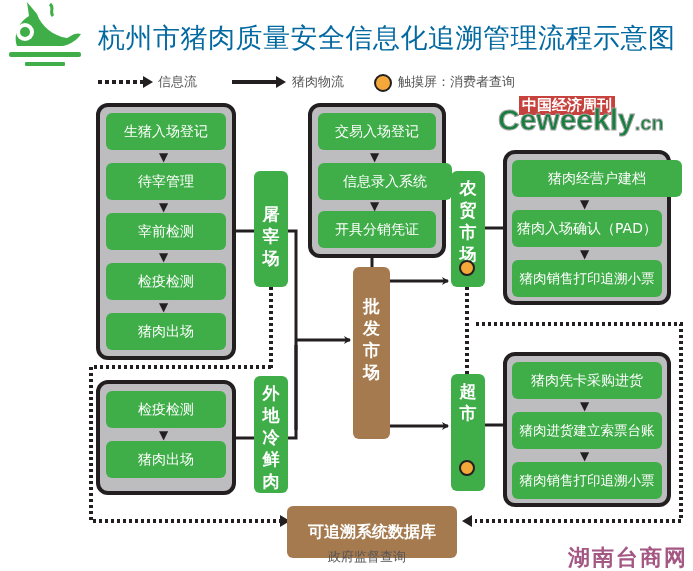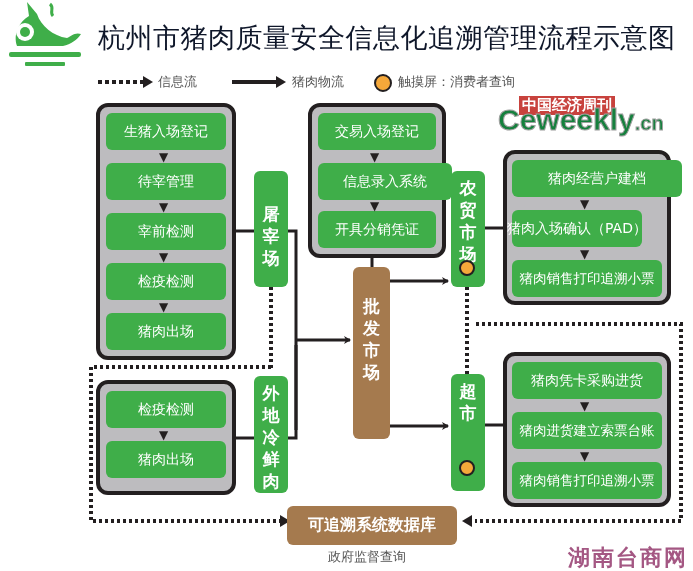--- a/index.html
+++ b/index.html
@@ -1,19 +1,19 @@
 <!DOCTYPE html>
 <html><head>
 <meta charset="utf-8">
 <style>
   html, body { margin:0; padding:0; background:#ffffff; }
   body { width:693px; height:571px; position:relative; overflow:hidden;
          font-family:"DejaVu Sans","Liberation Sans",sans-serif; }
   .abs { position:absolute; }
-  .title { left:98px; top:20px; font-size:27px; color:#0f172a; letter-spacing:0.5px; white-space:nowrap; }
+  .title { left:98px; top:20px; font-size:27px; color:#0369a1; letter-spacing:0.5px; white-space:nowrap; }
   .legend-text { font-size:13px; color:#555; white-space:nowrap; }
   .container { position:absolute; background:#bdbcbf; border:4px solid #231f20; border-radius:12px; box-sizing:border-box; }
   .step { position:absolute; background:#3fae49; color:#ffffff; border-radius:6px;
           font-size:14px; display:flex; align-items:center; justify-content:center; white-space:nowrap; }
   .vlabel { position:absolute; background:#3fae49; color:#ffffff; border-radius:6px; font-weight:bold;
             font-size:17px; display:flex; flex-direction:column; align-items:center; line-height:22px; }
   .brown { position:absolute; background:#a57a4e; color:#ffffff; border-radius:6px; font-weight:bold;
            display:flex; align-items:center; justify-content:center; }
   .dot { position:absolute; width:16px; height:16px; border-radius:50%; background:#f5a83a; border:2px solid #231f20; box-sizing:border-box; }
   .sub { font-size:13px; color:#555; white-space:nowrap; }
@@ -132,34 +132,34 @@
 <div class="vlabel" style="left:451px;top:171px;width:34px;height:116px;padding-top:6px;box-sizing:border-box">
   <span>农</span>
   <span>贸</span>
   <span>市</span>
   <span>场</span>
 </div>
 <div class="dot" style="left:459px;top:260px"></div>
 
 <div class="container" style="left:503px;top:150px;width:168px;height:155px"></div>
 <div class="step" style="left:512px;top:160px;width:170px;height:37px">猪肉经营户建档</div>
-<div class="step" style="left:512px;top:210px;width:130px;height:37px">猪肉入场确认（PAD）</div>
+<div class="step" style="left:512px;top:210px;width:150px;height:37px">猪肉入场确认（PAD）</div>
 <div class="step" style="left:512px;top:260px;width:150px;height:37px;font-size:13.5px">猪肉销售打印追溯小票</div>
 <div class="abs" style="left:580px;top:197px;font-size:12px;color:#231f20">▼</div>
 <div class="abs" style="left:580px;top:247px;font-size:12px;color:#231f20">▼</div>
 
 <div class="vlabel" style="left:451px;top:374px;width:34px;height:117px;padding-top:6px;box-sizing:border-box">
   <span>超</span>
   <span>市</span>
 </div>
 <div class="dot" style="left:459px;top:460px"></div>
 
 <div class="container" style="left:503px;top:352px;width:168px;height:155px"></div>
 <div class="step" style="left:512px;top:362px;width:150px;height:37px">猪肉凭卡采购进货</div>
 <div class="step" style="left:512px;top:412px;width:150px;height:37px;font-size:13.5px">猪肉进货建立索票台账</div>
 <div class="step" style="left:512px;top:462px;width:150px;height:37px;font-size:13.5px">猪肉销售打印追溯小票</div>
 <div class="abs" style="left:580px;top:399px;font-size:12px;color:#231f20">▼</div>
 <div class="abs" style="left:580px;top:449px;font-size:12px;color:#231f20">▼</div>
 
-<div class="brown" style="left:287px;top:506px;width:170px;height:39px;font-size:16px">可追溯系统数据库</div>
+<div class="brown" style="left:287px;top:506px;width:170px;height:52px;font-size:16px">可追溯系统数据库</div>
 <div class="abs sub" style="left:328px;top:548px">政府监督查询</div>
 
 <div class="abs watermark" style="left:568px;top:543px">湖南台商网</div>
 
 </body></html>

